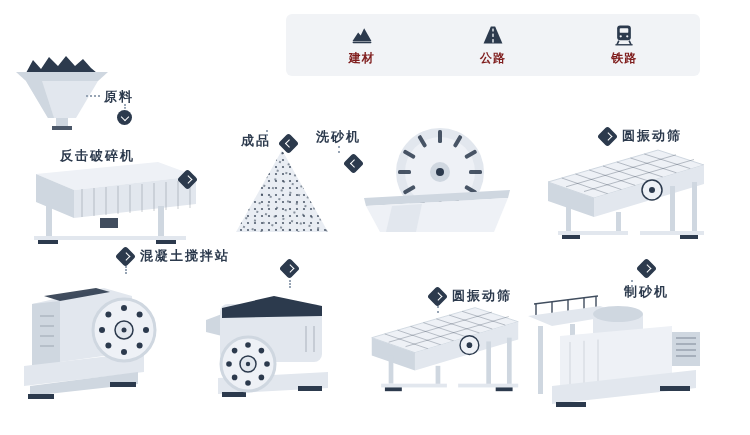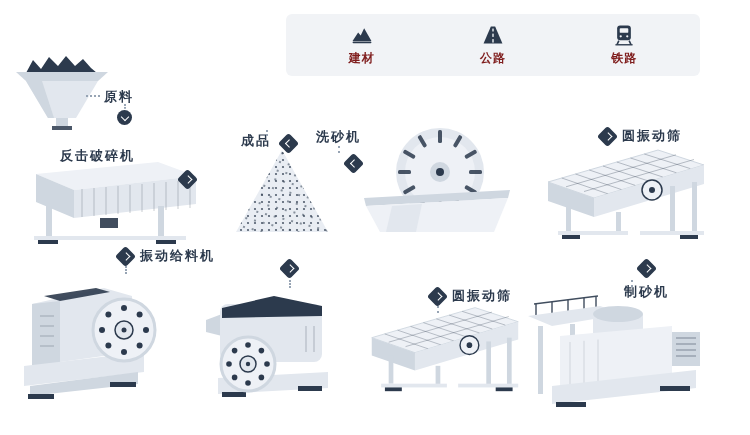--- a/index.html
+++ b/index.html
@@ -203,21 +203,21 @@
           <circle cx="96.4" cy="50.4" r="3"></circle>
         <circle cx="112" cy="44" r="3"></circle>
           <circle cx="127.6" cy="50.4" r="3"></circle>
       </g>
       <circle cx="112" cy="66" r="9" fill="#e2e7ee" stroke="#2c3a4d" stroke-width="1.5"></circle>
       <circle cx="112" cy="66" r="2.5" fill="#2c3a4d"></circle>
     </svg>
   </figure>
   <div class="tag" style="left:118px; top:247px;">
     <span class="badge diamond chev-right"></span>
-    <span class="tag-label">振动给料机</span>
+    <span class="tag-label">混凝土搅拌站</span>
   </div>
   <div class="stub-v" style="left:125px; top:266px; height:8px;"></div>
 
   <figure class="machine" style="left:194px; top:274px;">
     <svg viewBox="0 0 142 130" width="142" height="130">
       <polygon points="12,46 28,40 28,62 12,58" fill="#cfd7e0"></polygon>
       <rect x="26" y="30" width="102" height="58" rx="8" fill="#e2e7ee"></rect>
       <polygon points="28,34 80,22 128,32 128,42 28,44" fill="#2c3a4d"></polygon>
       <path d="M112,52 v26 M120,52 v26" stroke="#2c3a4d" stroke-width="1.2" opacity=".25"></path>
       <polygon points="24,104 134,98 134,114 24,120" fill="#e2e7ee"></polygon>

